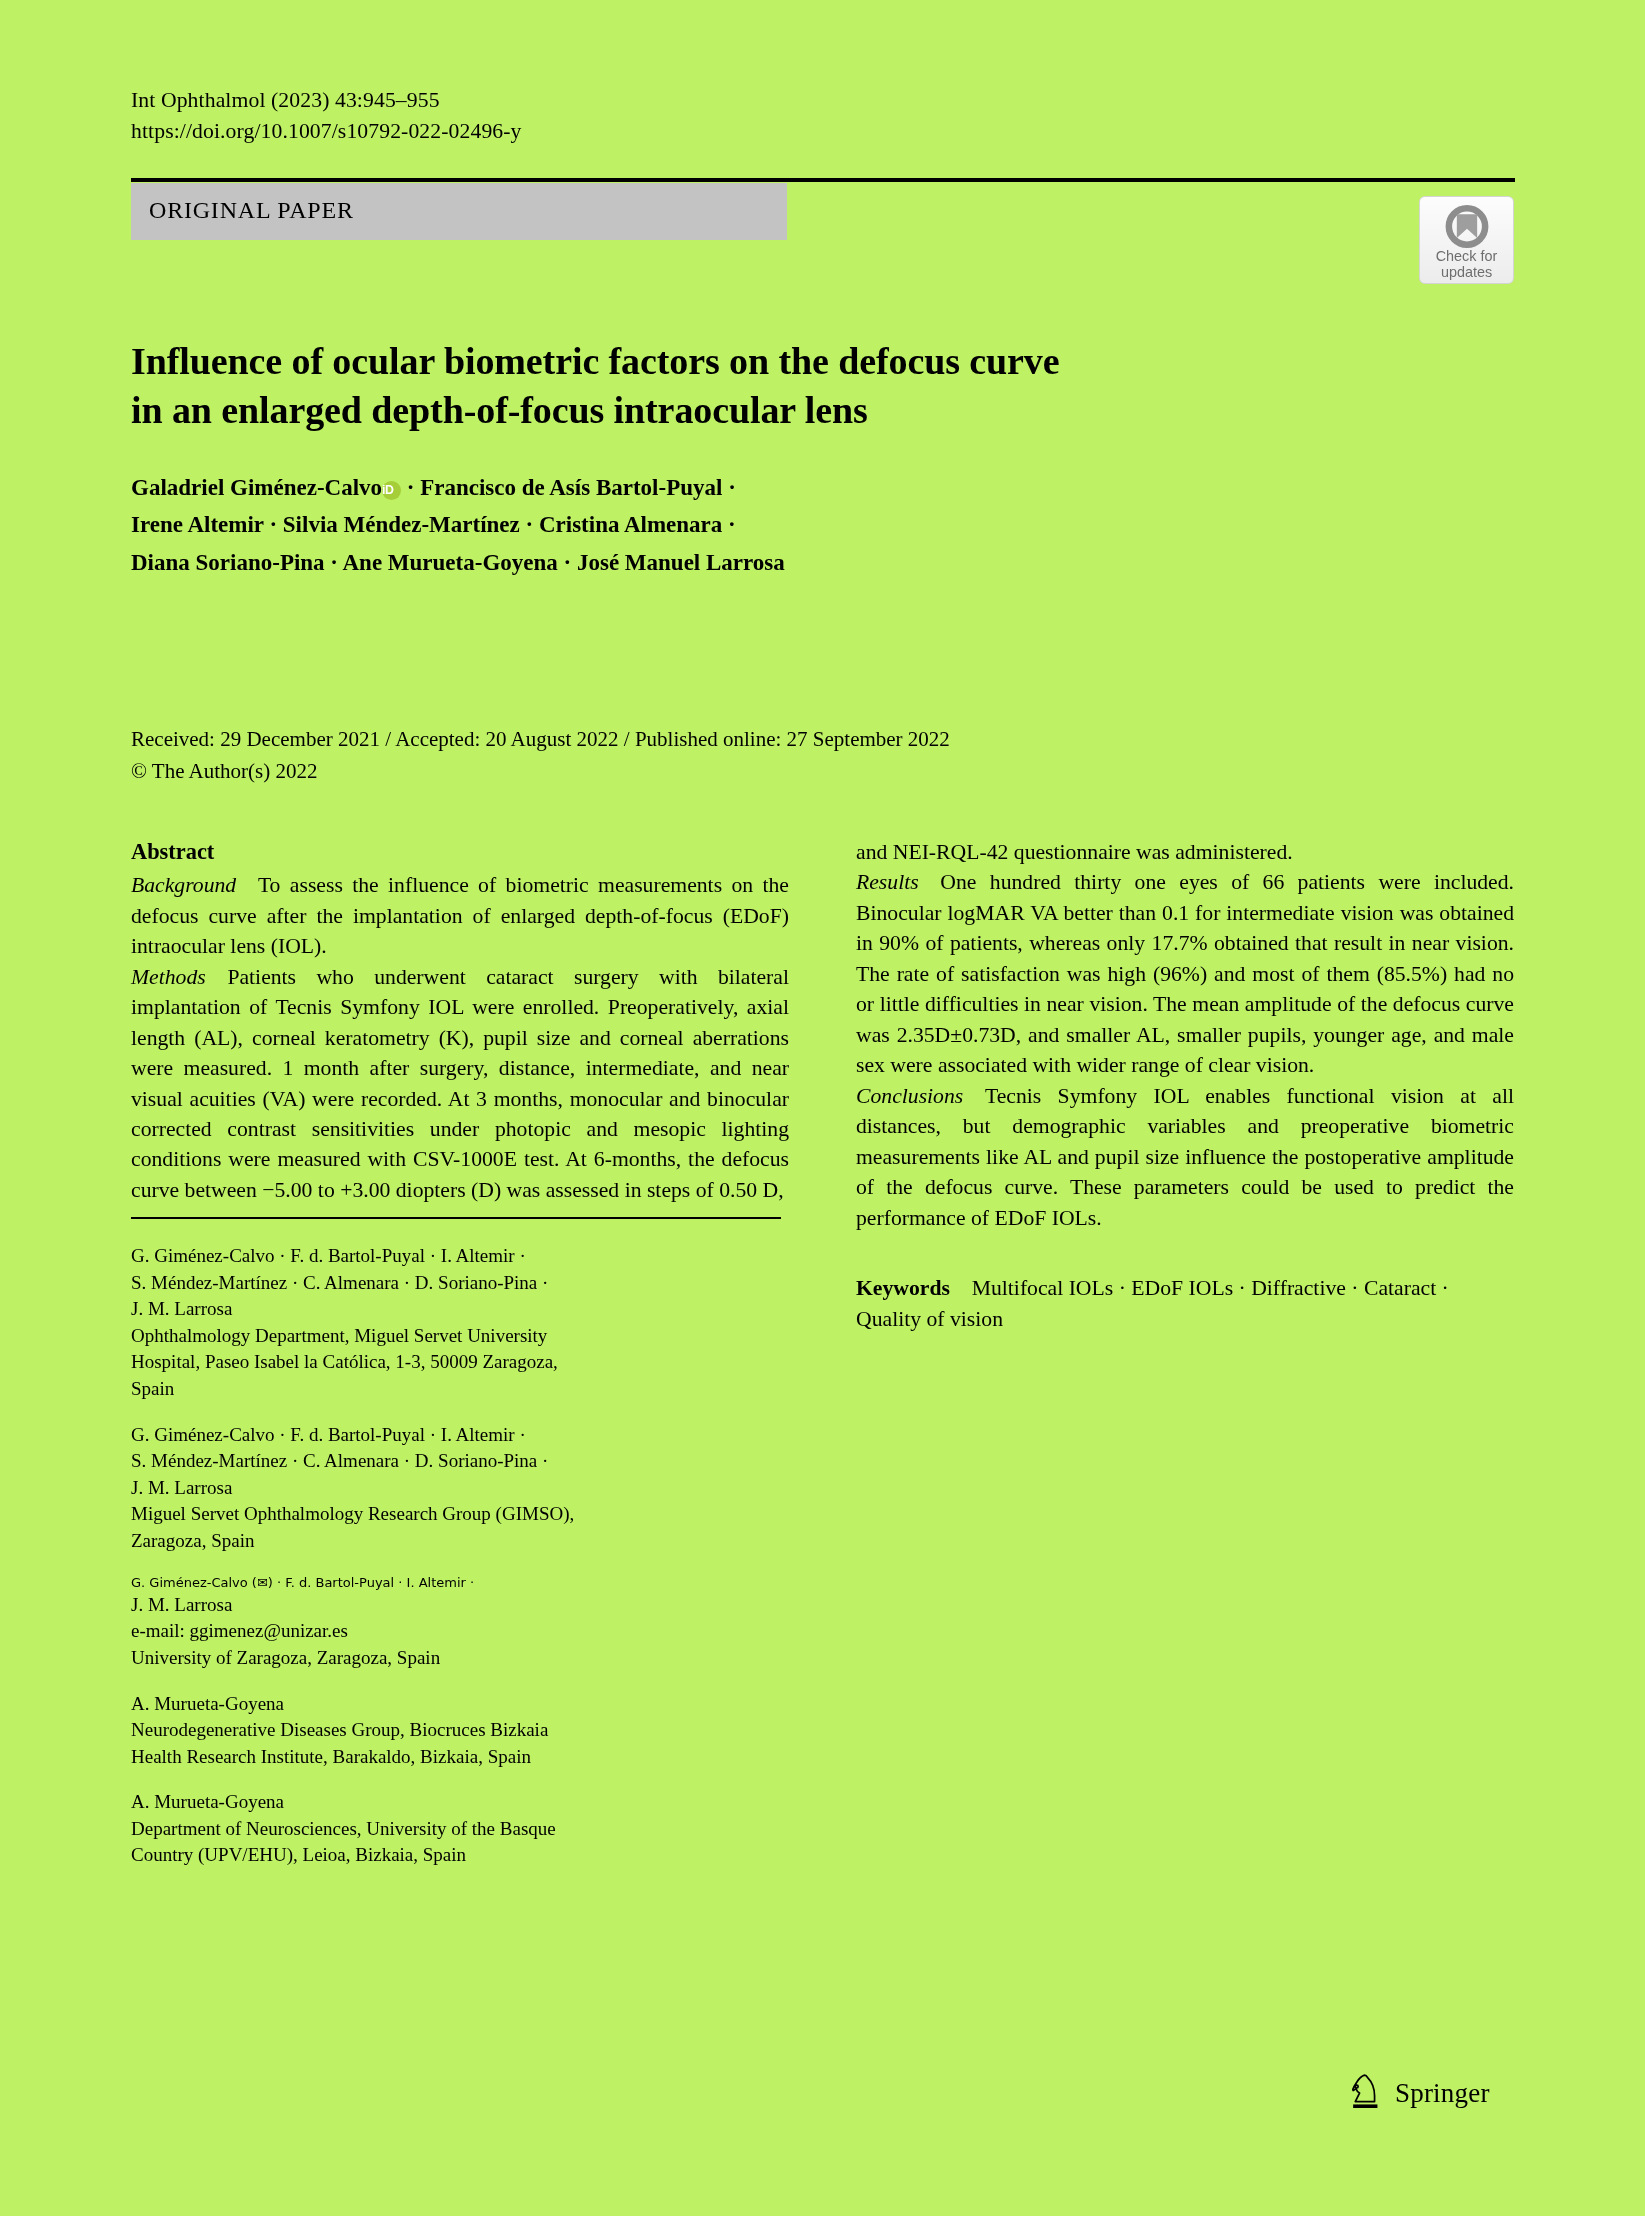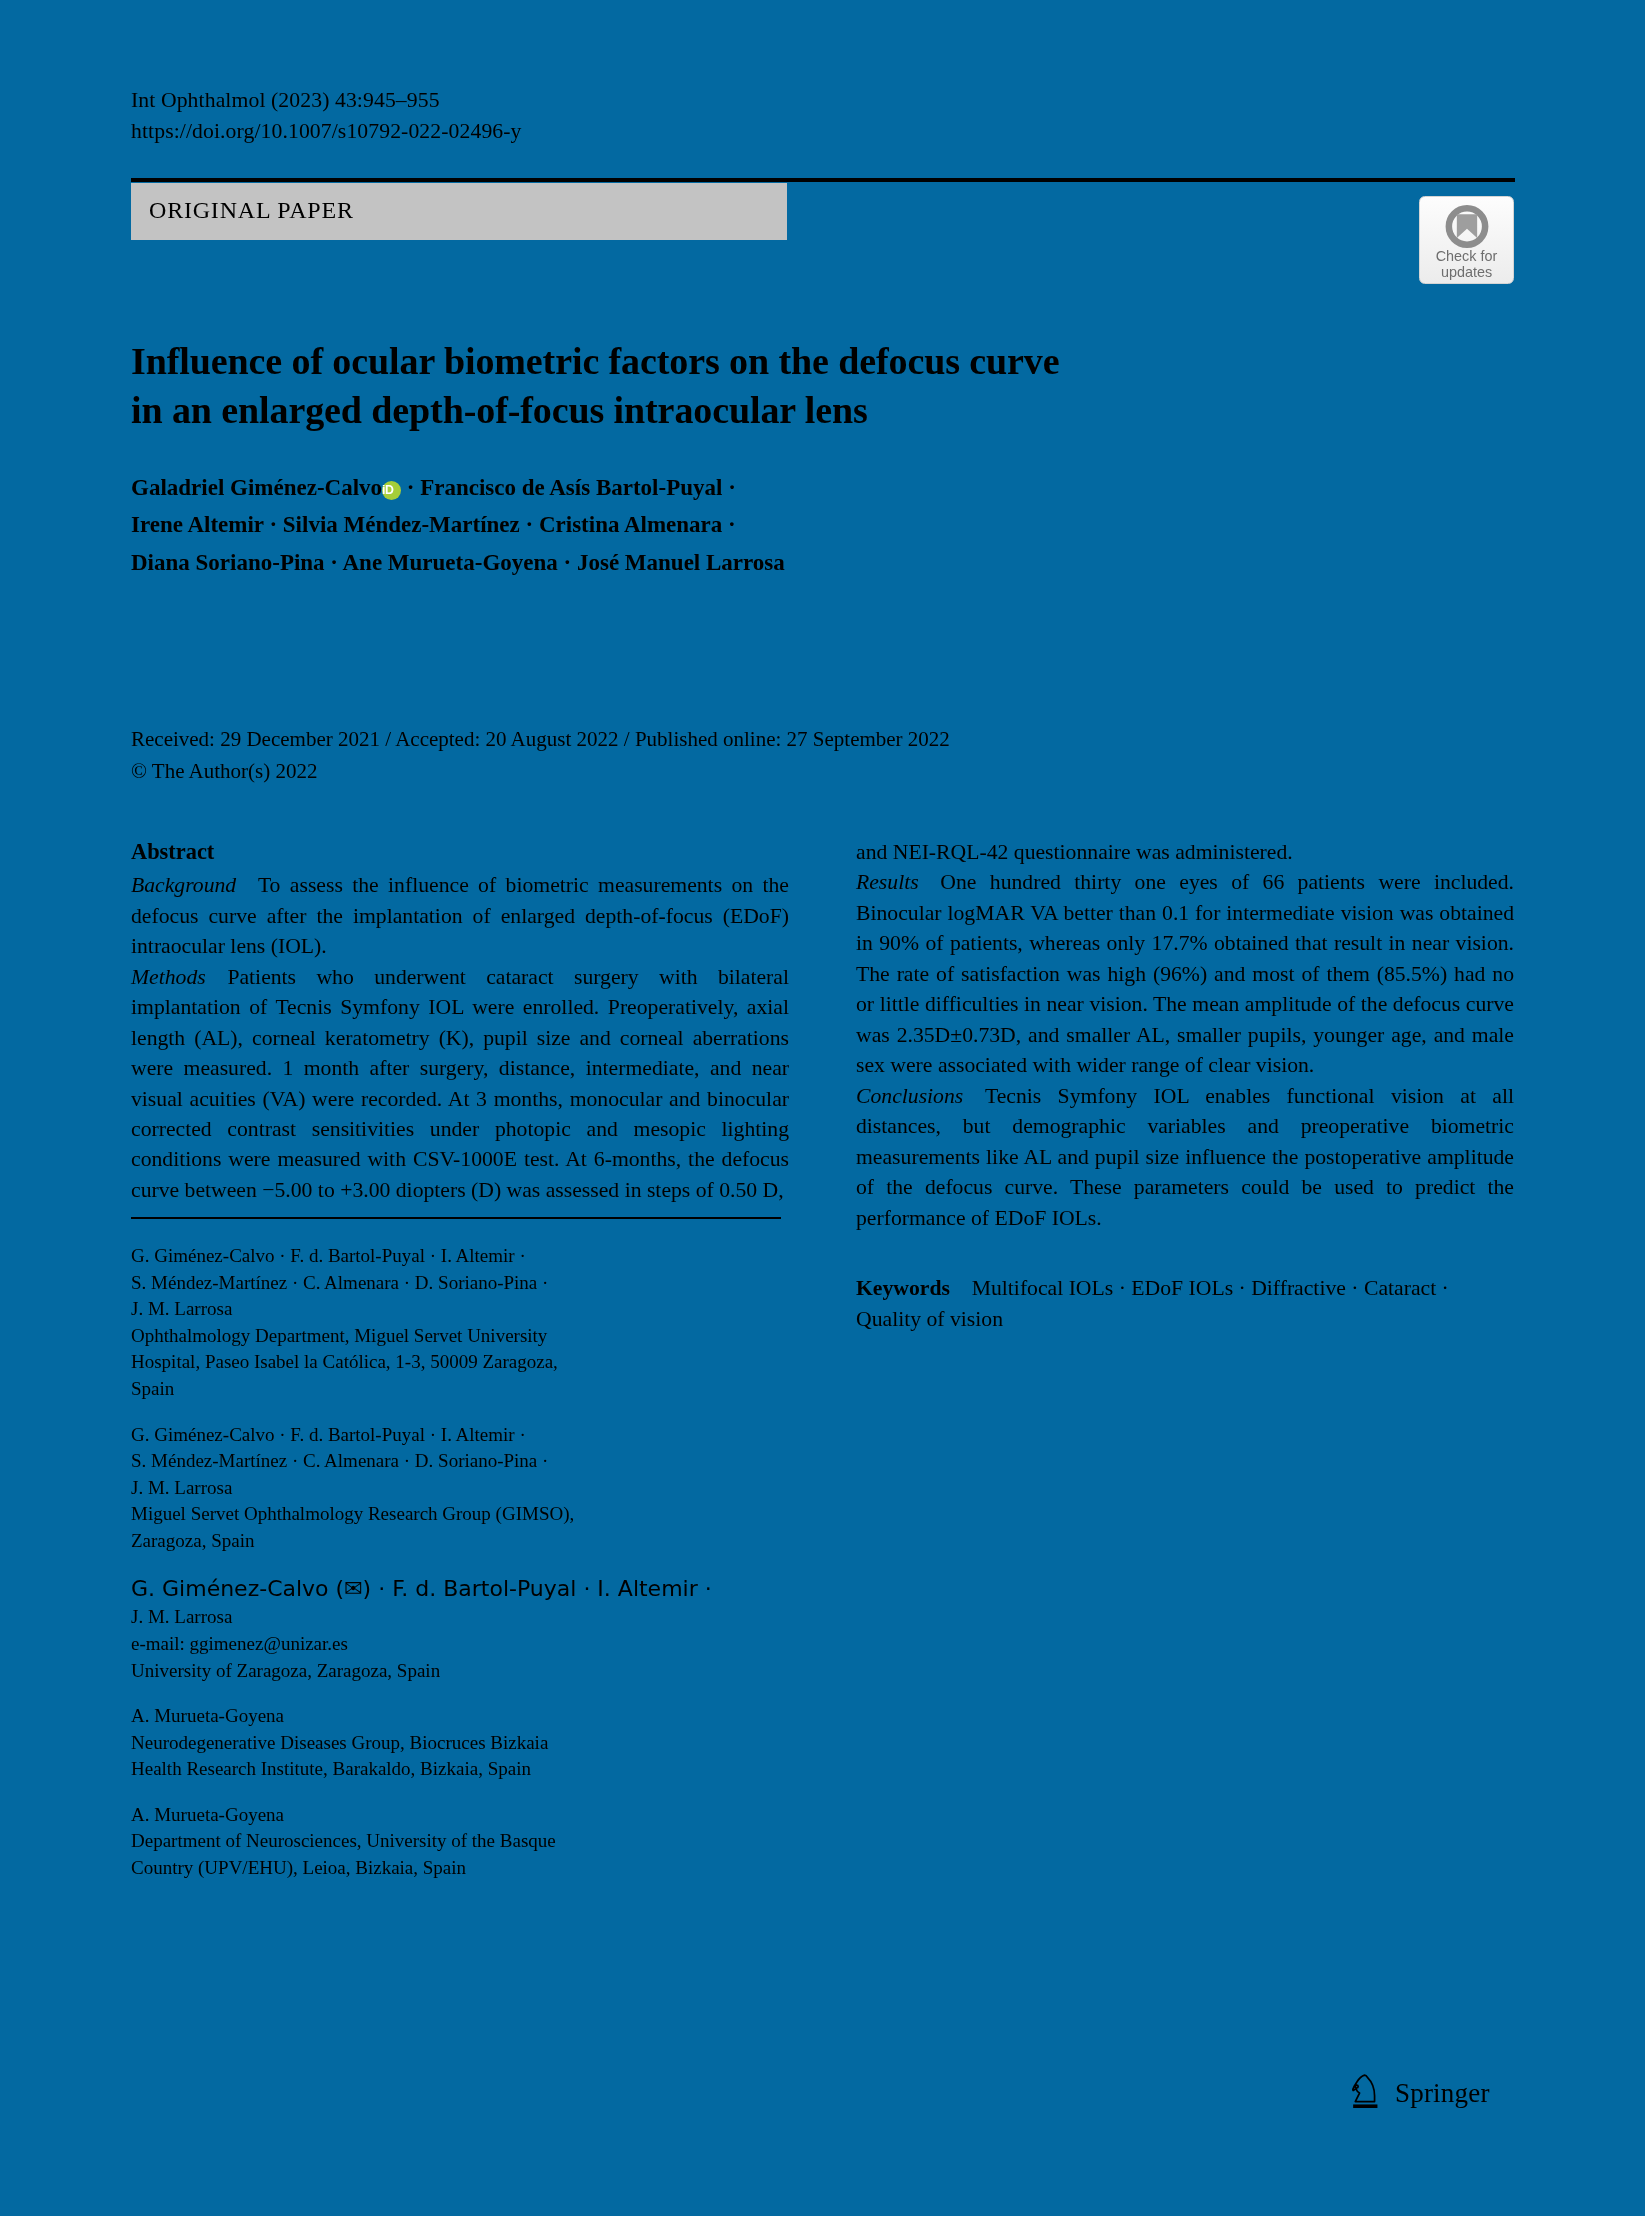--- a/index.html
+++ b/index.html
@@ -9,21 +9,21 @@
   }
   body {
     font-family: "Liberation Serif", "DejaVu Serif", serif;
     color: #000000;
   }
   .page {
     position: relative;
     width: 1645px;
     height: 2216px;
     margin: 0 auto;
-    background: #0369a1;
+    background: #bef264;
     overflow: hidden;
   }
 
   
   .running-head {
     position: absolute;
     left: 131px;
     top: 85px;
     width: 1011px;
     font-size: 21.7px;
@@ -193,21 +193,21 @@
     font-size: 19px;
     line-height: 1.4;
   }
   .aff-block {
     margin-bottom: 19px;
   }
   .aff-block:last-child { margin-bottom: 0; }
   .aff-block div { white-space: nowrap; }
   .envelope {
     font-family: "DejaVu Sans", sans-serif;
-    font-size: 22px;
+    font-size: 13px;
   }
 
   
   .keywords {
     font-size: 21.7px;
     line-height: 1.405;
     margin: 40px 0 0 0;
   }
   .kw-head {
     font-weight: bold;

